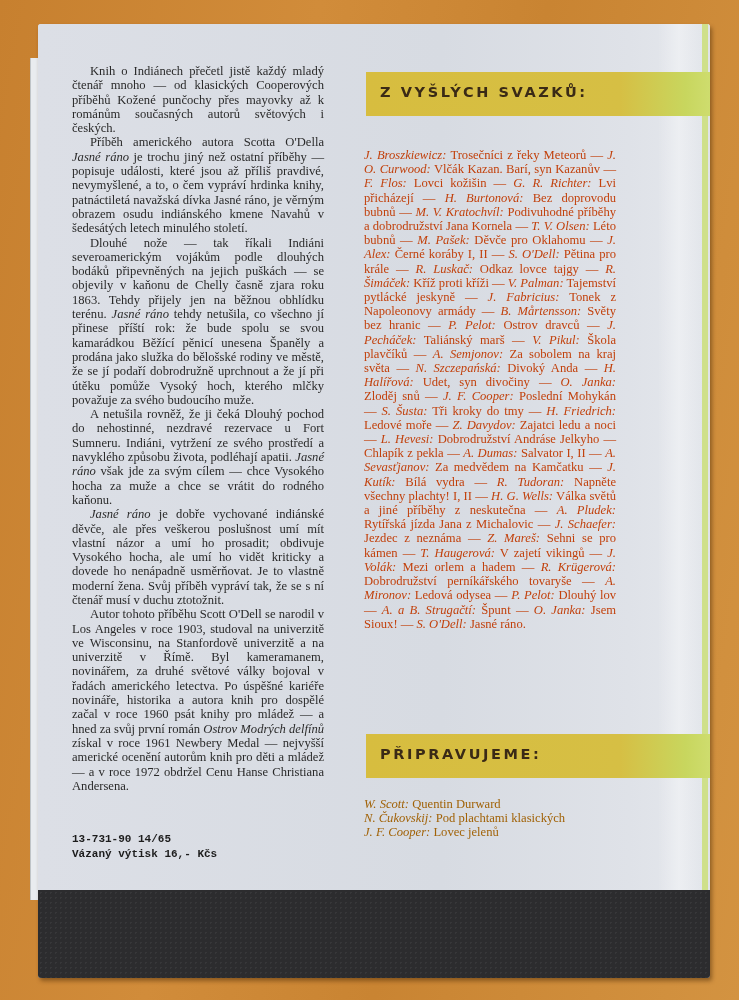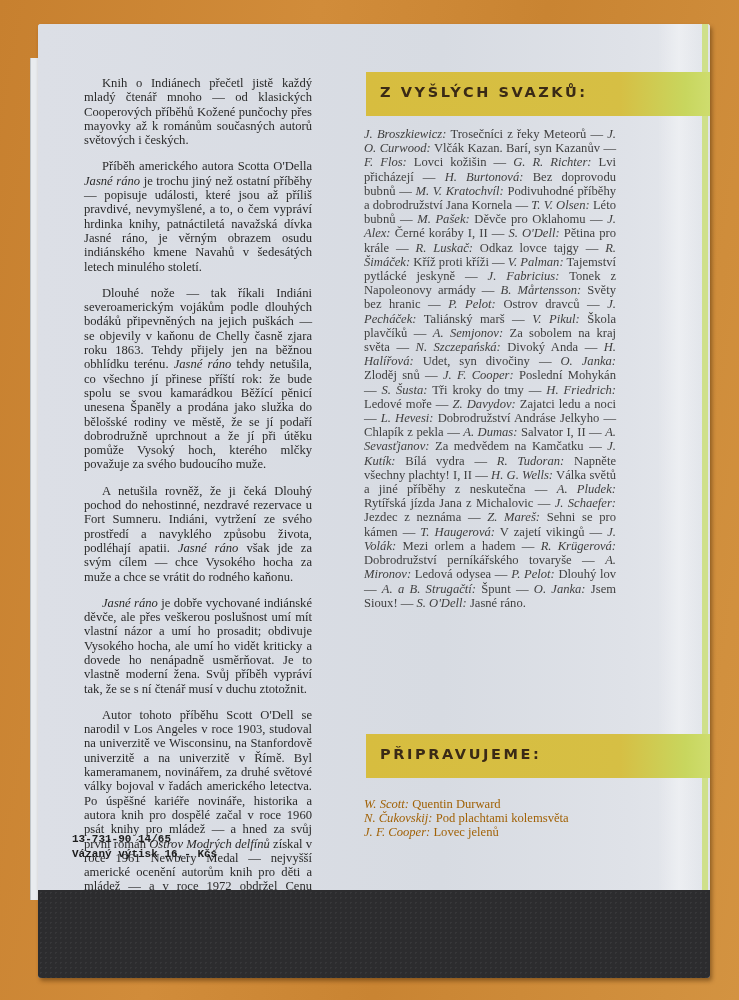--- a/index.html
+++ b/index.html
@@ -34,42 +34,42 @@
   .bottom-band {
     position: absolute; left: 0; top: 866px; width: 672px; height: 88px;
     background: #2c2c2e;
     background-image: radial-gradient(rgba(255,255,255,0.05) 1px, transparent 1px);
     background-size: 5px 5px;
   }
   .left-col {
     position: absolute; left: 34px; top: 40px; width: 252px;
     font-size: 12.6px; line-height: 14.3px; color: #2a2a2a; text-align: justify;
   }
-  .left-col p { margin: 12px; text-indent: 18px; }
+  .left-col p { margin: 0; text-indent: 18px; }
   .left-col em { font-style: italic; }
   .price {
     position: absolute; left: 34px; top: 808px;
     font-family: Liberation Mono, monospace;
     font-size: 11px; font-weight: bold; line-height: 15px; color: #1c1c1c;
   }
   .banner {
     position: absolute; left: 328px; width: 344px; height: 44px;
     background: linear-gradient(90deg, #d7bd3f 0%, #d6bf44 70%, #c8d65e 88%, #d3e27a 100%);
     padding-left: 19px;
   }
   .banner-label {
     position: absolute; left: 14px; top: 12px;
     font-family: "DejaVu Sans", "Liberation Sans", sans-serif;
     font-weight: bold; font-size: 14.5px; letter-spacing: 2.6px; color: #3a2a16;
   }
   .banner-published { top: 48px; }
   .banner-upcoming { top: 710px; }
   .right-col {
-    position: absolute; left: 326px; top: 103px; width: 252px;
-    font-size: 12.6px; line-height: 14.2px; color: #404040; text-align: justify;
+    position: absolute; left: 326px; top: 124px; width: 252px;
+    font-size: 12.6px; line-height: 14.2px; color: #c2410c; text-align: justify;
   }
   .right-col .auth { font-style: italic; }
   .upcoming {
     position: absolute; left: 326px; top: 773px; width: 290px;
     font-size: 12.6px; line-height: 14.2px; color: #a16207;
   }
   .upcoming div { white-space: nowrap; }
   .upcoming .auth { font-style: italic; }
 </style>
 </head>
@@ -101,18 +101,18 @@
   </div>
 
   <div class="right-col" id="published-list"><span class="auth">J. Broszkiewicz:</span> <span>Trosečníci z řeky Meteorů</span> — <span class="auth">J. O. Curwood:</span> <span>Vlčák Kazan. Barí, syn Kazanův</span> — <span class="auth">F. Flos:</span> <span>Lovci kožišin</span> — <span class="auth">G. R. Richter:</span> <span>Lvi přicházejí</span> — <span class="auth">H. Burtonová:</span> <span>Bez doprovodu bubnů</span> — <span class="auth">M. V. Kratochvíl:</span> <span>Podivuhodné příběhy a dobrodružství Jana Kornela</span> — <span class="auth">T. V. Olsen:</span> <span>Léto bubnů</span> — <span class="auth">M. Pašek:</span> <span>Děvče pro Oklahomu</span> — <span class="auth">J. Alex:</span> <span>Černé koráby I, II</span> — <span class="auth">S. O'Dell:</span> <span>Pětina pro krále</span> — <span class="auth">R. Luskač:</span> <span>Odkaz lovce tajgy</span> — <span class="auth">R. Šimáček:</span> <span>Kříž proti kříži</span> — <span class="auth">V. Palman:</span> <span>Tajemství pytlácké jeskyně</span> — <span class="auth">J. Fabricius:</span> <span>Tonek z Napoleonovy armády</span> — <span class="auth">B. Mårtensson:</span> <span>Světy bez hranic</span> — <span class="auth">P. Pelot:</span> <span>Ostrov dravců</span> — <span class="auth">J. Pecháček:</span> <span>Taliánský marš</span> — <span class="auth">V. Pikul:</span> <span>Škola plavčíků</span> — <span class="auth">A. Semjonov:</span> <span>Za sobolem na kraj světa</span> — <span class="auth">N. Szczepańská:</span> <span>Divoký Anda</span> — <span class="auth">H. Halířová:</span> <span>Udet, syn divočiny</span> — <span class="auth">O. Janka:</span> <span>Zloděj snů</span> — <span class="auth">J. F. Cooper:</span> <span>Poslední Mohykán</span> — <span class="auth">S. Šusta:</span> <span>Tři kroky do tmy</span> — <span class="auth">H. Friedrich:</span> <span>Ledové moře</span> — <span class="auth">Z. Davydov:</span> <span>Zajatci ledu a noci</span> — <span class="auth">L. Hevesi:</span> <span>Dobrodružství Andráse Jelkyho — Chlapík z pekla</span> — <span class="auth">A. Dumas:</span> <span>Salvator I, II</span> — <span class="auth">A. Sevasťjanov:</span> <span>Za medvědem na Kamčatku</span> — <span class="auth">J. Kutík:</span> <span>Bílá vydra</span> — <span class="auth">R. Tudoran:</span> <span>Napněte všechny plachty! I, II</span> — <span class="auth">H. G. Wells:</span> <span>Válka světů a jiné příběhy z neskutečna</span> — <span class="auth">A. Pludek:</span> <span>Rytířská jízda Jana z Michalovic</span> — <span class="auth">J. Schaefer:</span> <span>Jezdec z neznáma</span> — <span class="auth">Z. Mareš:</span> <span>Sehni se pro kámen</span> — <span class="auth">T. Haugerová:</span> <span>V zajetí vikingů</span> — <span class="auth">J. Volák:</span> <span>Mezi orlem a hadem</span> — <span class="auth">R. Krügerová:</span> <span>Dobrodružství perníkářského tovaryše</span> — <span class="auth">A. Mironov:</span> <span>Ledová odysea</span> — <span class="auth">P. Pelot:</span> <span>Dlouhý lov</span> — <span class="auth">A. a B. Strugačtí:</span> <span>Špunt</span> — <span class="auth">O. Janka:</span> <span>Jsem Sioux!</span> — <span class="auth">S. O'Dell:</span> <span>Jasné ráno.</span></div>
 
   <div class="banner banner-upcoming">
     <span class="banner-label">PŘIPRAVUJEME:</span>
   </div>
 
   <div class="upcoming" id="upcoming-list">
       <div><span class="auth">W. Scott:</span> <span>Quentin Durward</span></div>
-      <div><span class="auth">N. Čukovskij:</span> <span>Pod plachtami kolemsvěta</span></div>
+      <div><span class="auth">N. Čukovskij:</span> <span>Pod plachtami klasických</span></div>
       <div><span class="auth">J. F. Cooper:</span> <span>Lovec jelenů</span></div>
     </div>
 
   <div class="bottom-band"></div>
 </div>
 
 </body></html>

